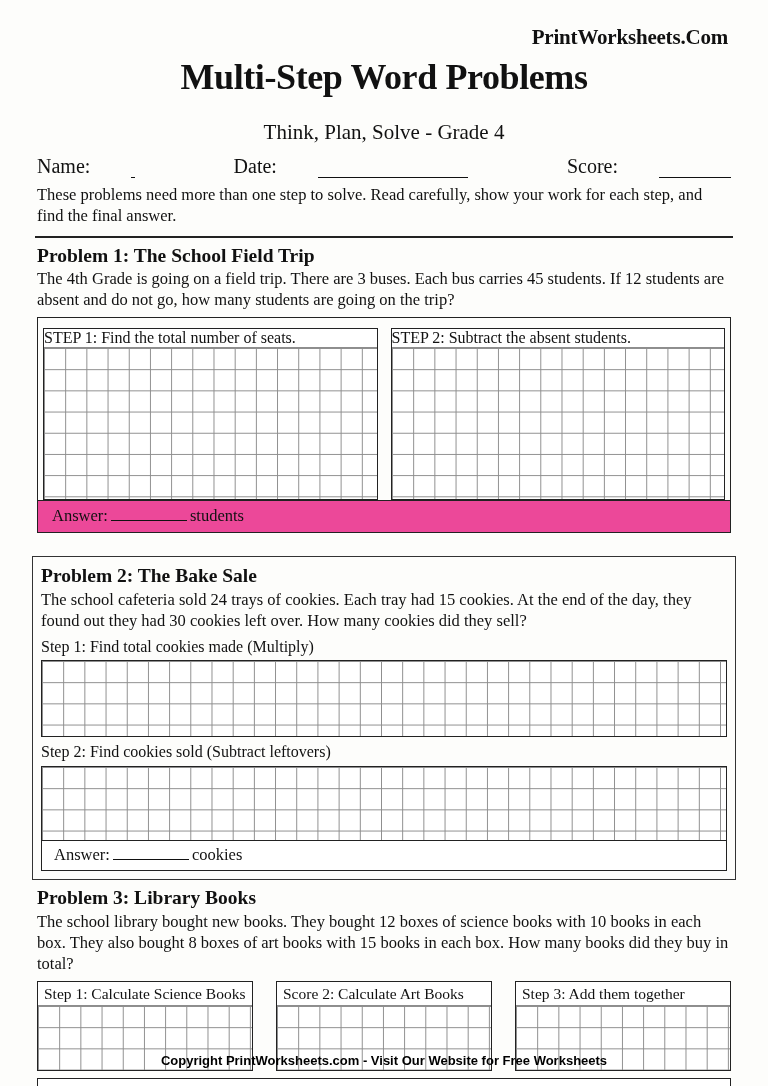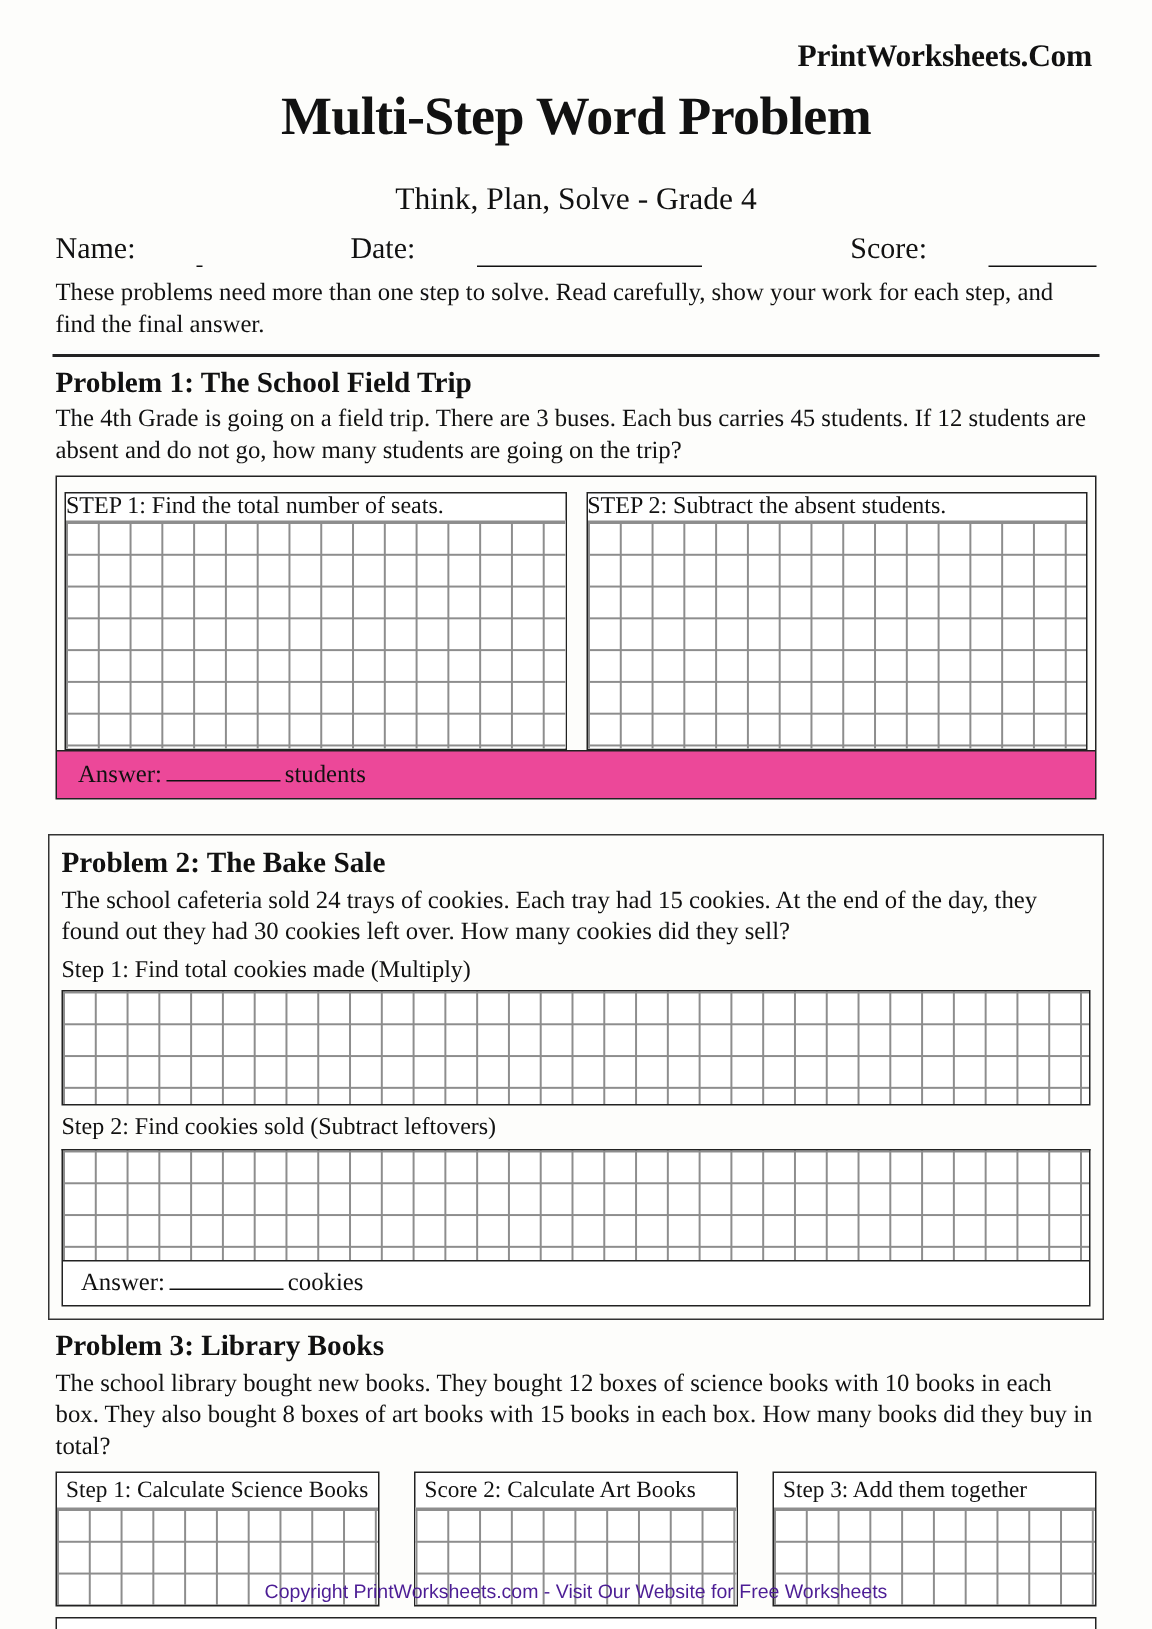--- a/index.html
+++ b/index.html
@@ -198,32 +198,32 @@
   }
 
   
   .footer {
     position: absolute;
     left: 0;
     right: 0;
     bottom: 18px;
     text-align: center;
     font-family: "Liberation Sans", sans-serif;
-    font-weight: normal;
+    font-weight: bold;
     font-size: 13px;
-    color: #4c1d95;
+    color: #000000;
   }
 </style>
 </head>
 <body>
 
 <div class="page">
 
   <div class="brand">PrintWorksheets.Com</div>
-  <h1 class="title">Multi-Step Word Problem</h1>
+  <h1 class="title">Multi-Step Word Problems</h1>
   <div class="subtitle">Think, Plan, Solve - Grade 4</div>
 
   <div class="idrow">
     <span class="lbl">Name:</span>
     <span class="rule name"></span>
     <span class="gapA"></span>
     <span class="lbl">Date:</span>
     <span class="rule date"></span>
     <span class="gapB"></span>
     <span class="lbl">Score:</span>

